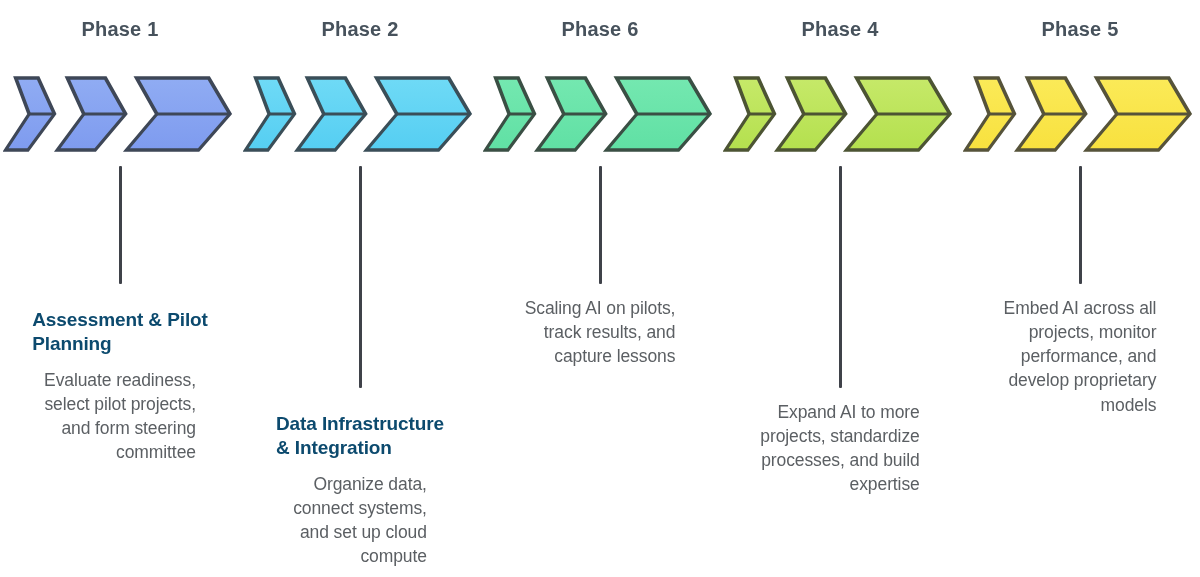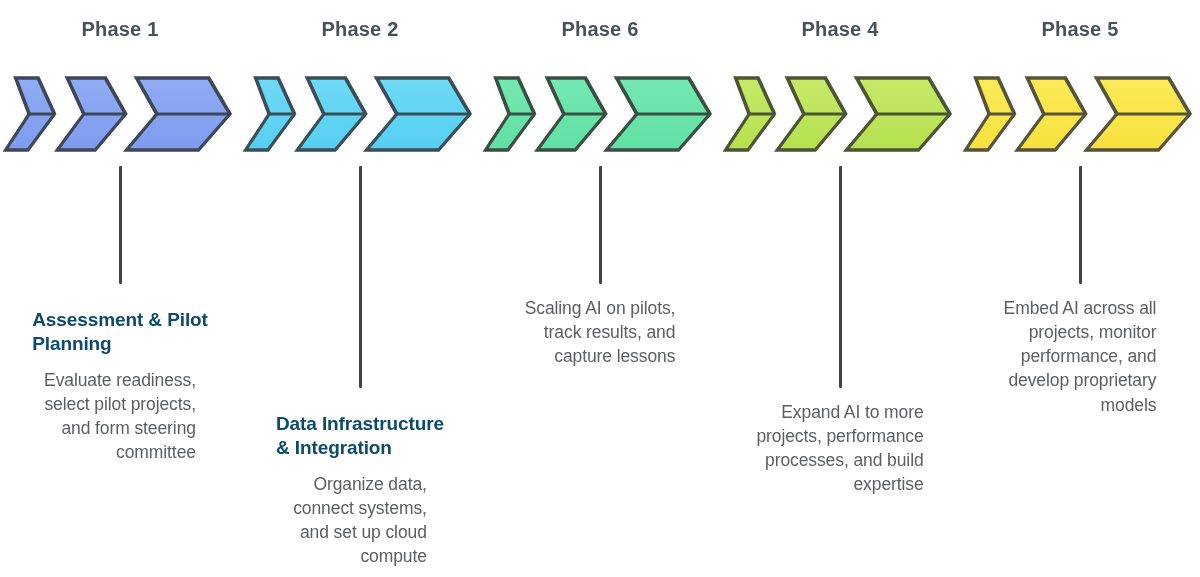--- a/index.html
+++ b/index.html
@@ -150,21 +150,21 @@
           <polygon points="3,0 26,0 48,37 26,74 3,74 22,37" fill="url(#grad3)" stroke="#4c5433" stroke-width="3.5" stroke-linejoin="miter"></polygon>
           <line x1="22" y1="37" x2="48" y2="37" stroke="#4c5433" stroke-width="3"></line>
           <polygon points="56,0 95,0 121,37 95,74 56,74 78,37" fill="url(#grad3)" stroke="#4c5433" stroke-width="3.5" stroke-linejoin="miter"></polygon>
           <line x1="78" y1="37" x2="121" y2="37" stroke="#4c5433" stroke-width="3"></line>
           <polygon points="127,0 201,0 228,37 201,74 127,74 153,37" fill="url(#grad3)" stroke="#4c5433" stroke-width="3.5" stroke-linejoin="miter"></polygon>
           <line x1="153" y1="37" x2="228" y2="37" stroke="#4c5433" stroke-width="3"></line>
         </g>
       </svg>
     <div class="connector tall"></div>
     <div class="phase-desc">Expand AI to more
-projects, performance
+projects, standardize
 processes, and build
 expertise</div>
   </div>
 
   <div class="phase-col">
     <div class="phase-label">Phase 5</div>
     <svg class="chevrons" width="234" height="80" viewBox="0 0 240 80">
         <defs>
           <linearGradient id="grad4" x1="0" y1="0" x2="0" y2="1">
             <stop offset="0%" stop-color="#fbea58"></stop>

